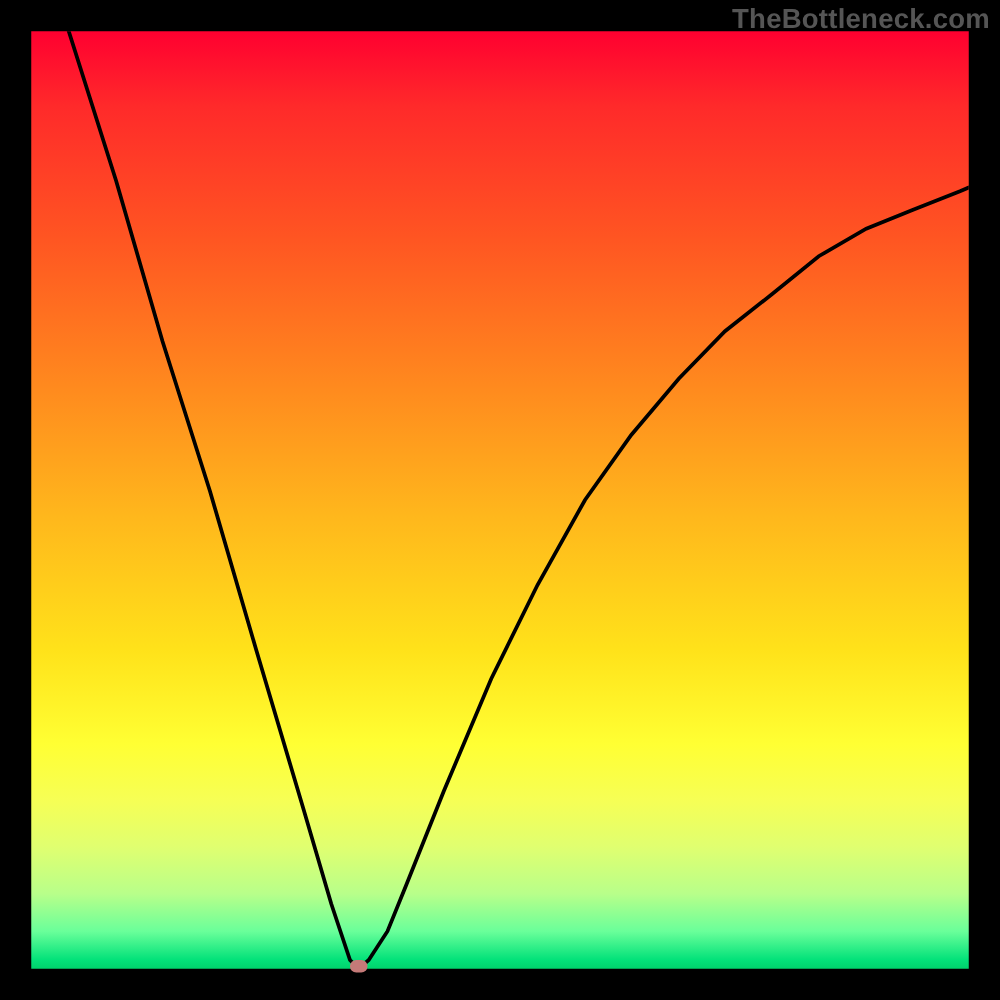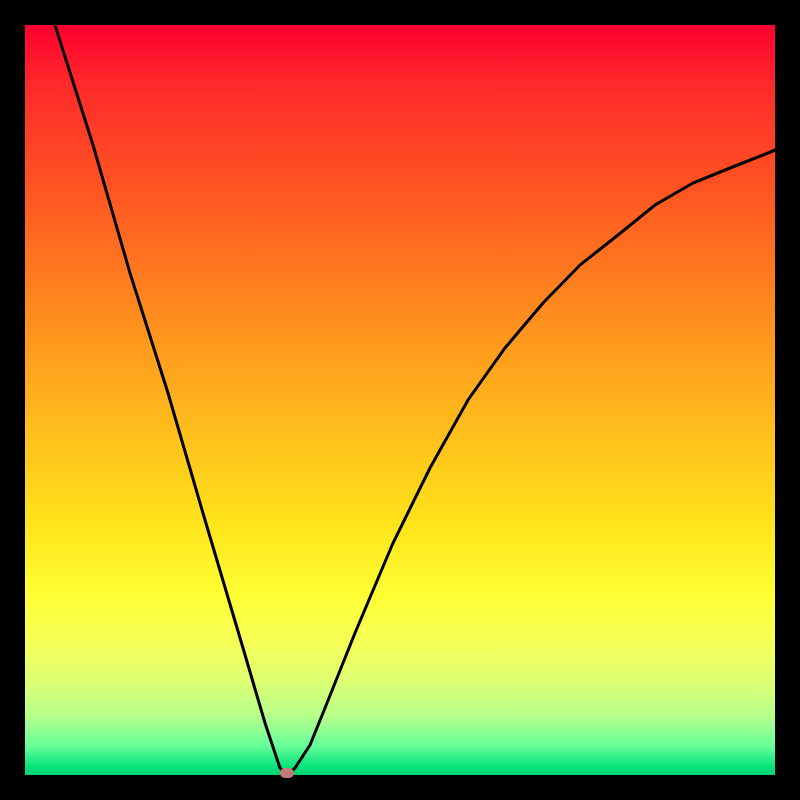--- a/index.html
+++ b/index.html
@@ -70,20 +70,21 @@
     background: #c57a78;
     transform: translate(-50%, -50%);
     z-index: 3;
   }
 </style>
 </head>
 <body>
 
 <div class="frame">
 
+  <div class="watermark">TheBottleneck.com</div>
 
   <div class="plot-area">
 
     <svg class="curve" viewBox="0 0 750 750" preserveAspectRatio="none">
       <path d="M 30 0
            L 68 120
            L 105 248
            L 143 368
            L 180 495
            L 218 623

